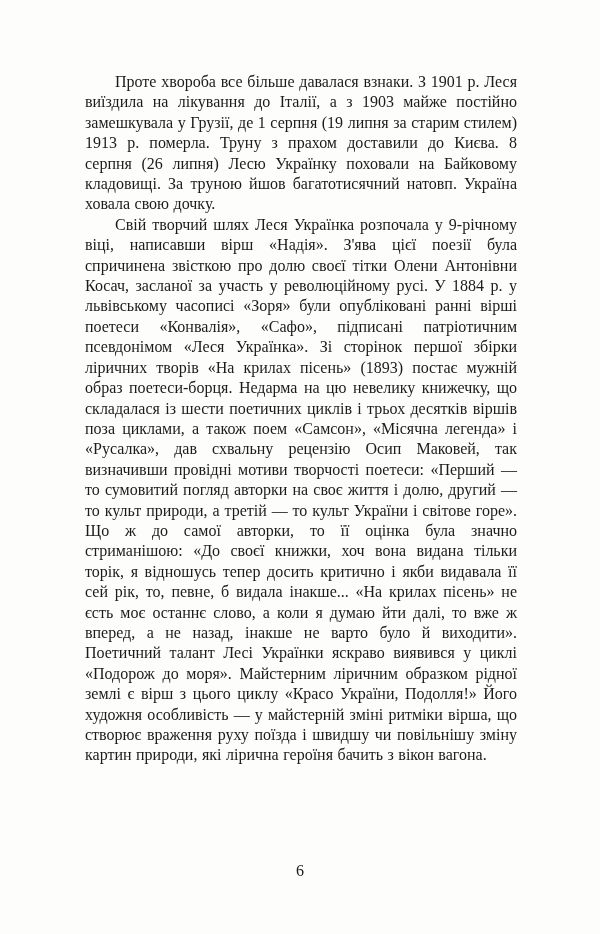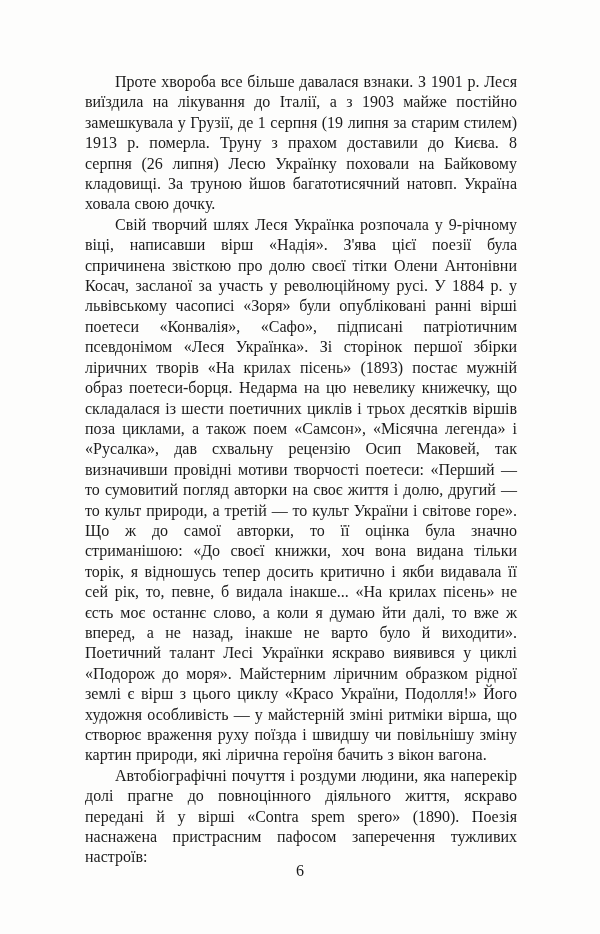--- a/index.html
+++ b/index.html
@@ -40,16 +40,15 @@
     color: #1b1b1b;
   }
 </style>
 </head>
 <body>
 
 <div class="page">
   <div class="text-block">
     <p>Проте хвороба все більше давалася взнаки. З 1901 р. Леся виїздила на лікування до Італії, а з 1903 майже постійно замешкувала у Грузії, де 1 серпня (19 липня за старим стилем) 1913 р. померла. Труну з прахом доставили до Києва. 8 серпня (26 липня) Лесю Українку поховали на Байковому кладовищі. За труною йшов багатотисячний натовп. Україна ховала свою дочку.</p>
     <p>Свій творчий шлях Леся Українка розпочала у 9-річному віці, написавши вірш «Надія». З'ява цієї поезії була спричинена звісткою про долю своєї тітки Олени Антонівни Косач, засланої за участь у революційному русі. У 1884 р. у львівському часописі «Зоря» були опубліковані ранні вірші поетеси «Конвалія», «Сафо», підписані патріотичним псевдонімом «Леся Українка». Зі сторінок першої збірки ліричних творів «На крилах пісень» (1893) постає мужній образ поетеси-борця. Недарма на цю невелику книжечку, що складалася із шести поетичних циклів і трьох десятків віршів поза циклами, а також поем «Самсон», «Місячна легенда» і «Русалка», дав схвальну рецензію Осип Маковей, так визначивши провідні мотиви творчості поетеси: «Перший — то сумовитий погляд авторки на своє життя і долю, другий — то культ природи, а третій — то культ України і світове горе». Що ж до самої авторки, то її оцінка була значно стриманішою: «До своєї книжки, хоч вона видана тільки торік, я відношусь тепер досить критично і якби видавала її сей рік, то, певне, б видала інакше... «На крилах пісень» не єсть моє останнє слово, а коли я думаю йти далі, то вже ж вперед, а не назад, інакше не варто було й виходити». Поетичний талант Лесі Українки яскраво виявився у циклі «Подорож до моря». Майстерним ліричним образком рідної землі є вірш з цього циклу «Красо України, Подолля!» Його художня особливість — у майстерній зміні ритміки вірша, що створює враження руху поїзда і швидшу чи повільнішу зміну картин природи, які лірична героїня бачить з вікон вагона.</p>
-    <p>Автобіографічні почуття і роздуми людини, яка наперекір долі прагне до повноцінного діяльного життя, яскраво передані й у вірші «Contra spem spero» (1890). Поезія наснажена пристрасним пафосом заперечення тужливих настроїв:</p>
   </div>
   <div class="page-number">6</div>
 </div>
 
 </body></html>

